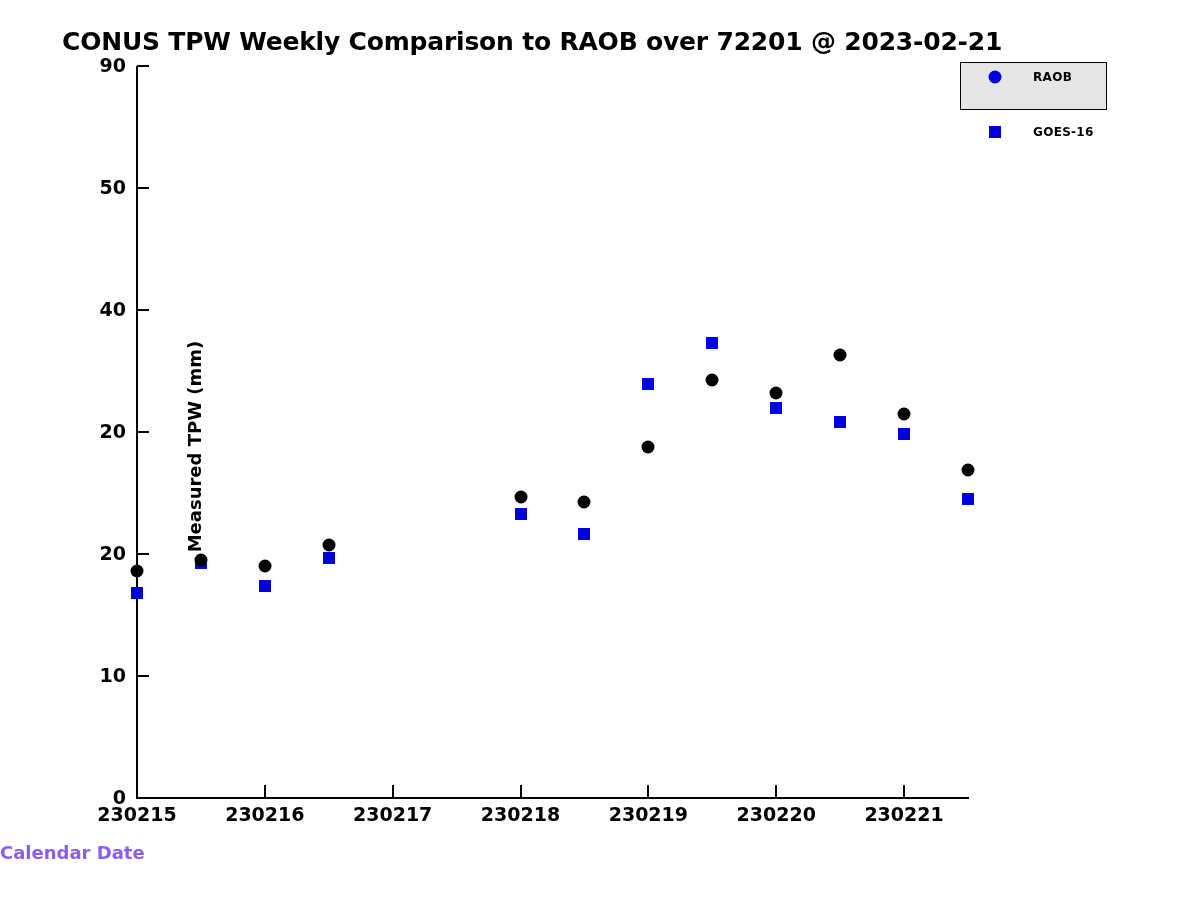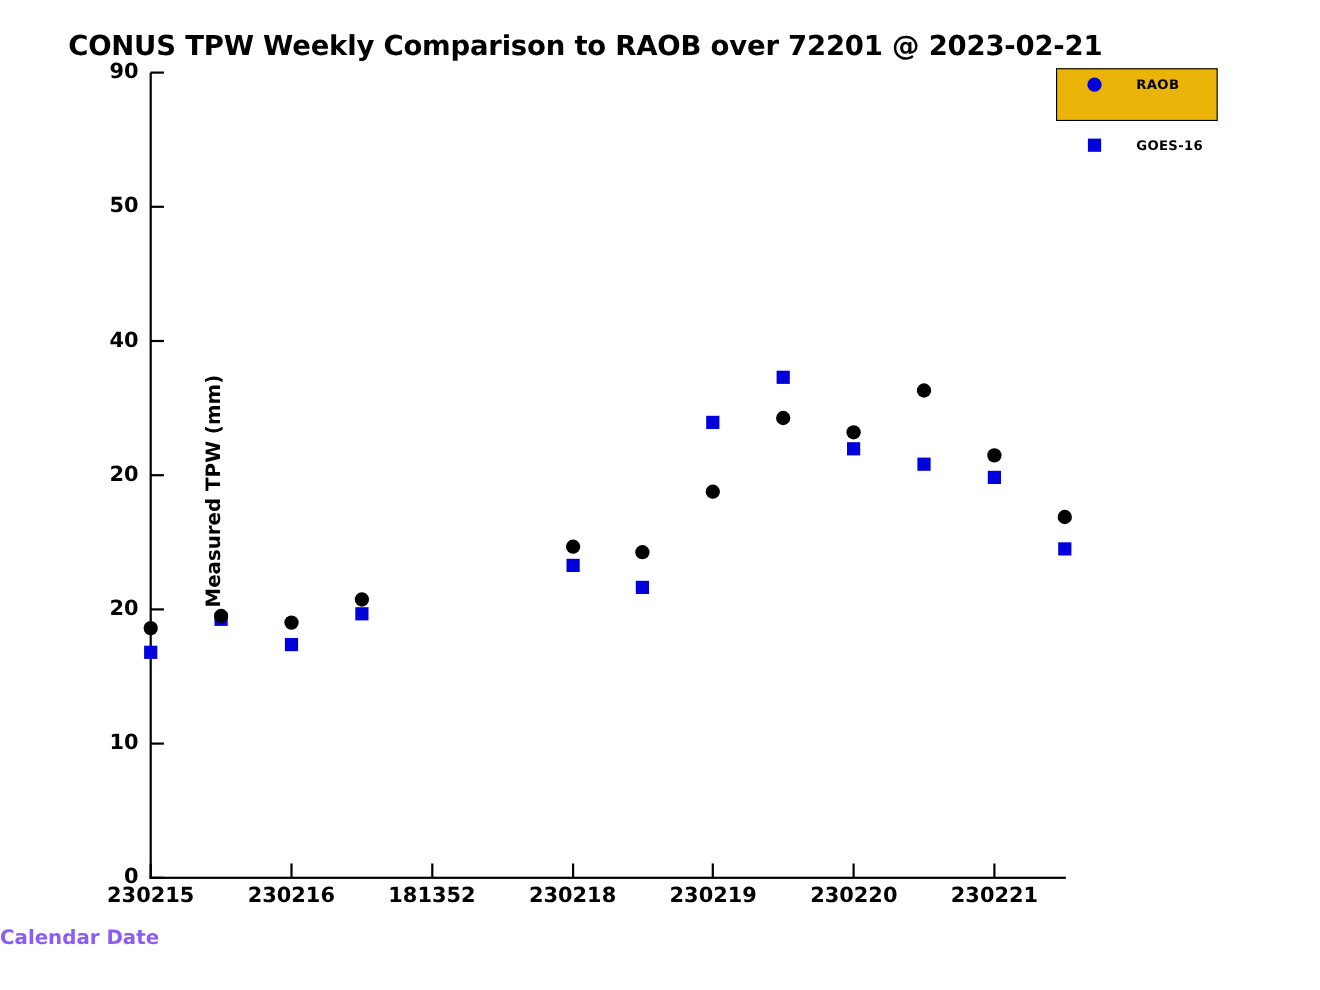--- a/index.html
+++ b/index.html
@@ -125,21 +125,21 @@
     width: 12px;
     height: 12px;
   }
   #legend {
     position: absolute;
     left: 960px;
     top: 62px;
     width: 145px;
     height: 46px;
     border: 1px solid #000000;
-    background: #eab308;
+    background: #e5e5e5;
   }
   .legend-row {
     position: absolute;
     height: 20px;
     left: 0;
     width: 145px;
   }
   .legend-marker-wrap {
     position: absolute;
     left: 22px;
@@ -189,21 +189,21 @@
       <div class="ytick-label" style="left: 62px; top: 176px;">50</div>
       <div class="ytick" style="top: 65px;"></div>
       <div class="ytick-label" style="left: 62px; top: 54px;">90</div>
     </div>
   <div id="ticks-x">
       <div class="xtick" style="left: 136px;"></div>
       <div class="xtick-label" style="left: 72px;">230215</div>
       <div class="xtick" style="left: 263.846px;"></div>
       <div class="xtick-label" style="left: 199.846px;">230216</div>
       <div class="xtick" style="left: 391.692px;"></div>
-      <div class="xtick-label" style="left: 327.692px;">181352</div>
+      <div class="xtick-label" style="left: 327.692px;">230217</div>
       <div class="xtick" style="left: 519.538px;"></div>
       <div class="xtick-label" style="left: 455.538px;">230218</div>
       <div class="xtick" style="left: 647.385px;"></div>
       <div class="xtick-label" style="left: 583.385px;">230219</div>
       <div class="xtick" style="left: 775.231px;"></div>
       <div class="xtick-label" style="left: 711.231px;">230220</div>
       <div class="xtick" style="left: 903.077px;"></div>
       <div class="xtick-label" style="left: 839.077px;">230221</div>
     </div>
 

